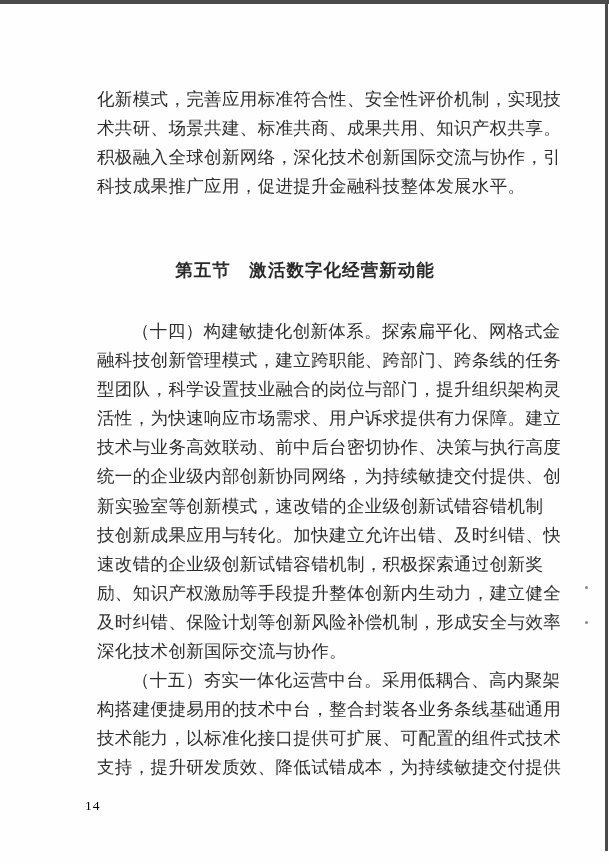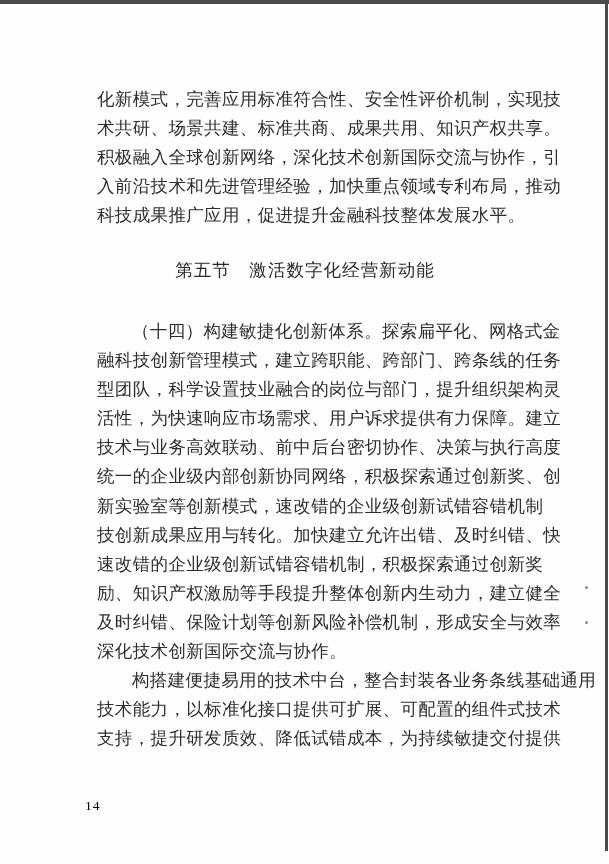--- a/index.html
+++ b/index.html
@@ -48,21 +48,21 @@
   }
   .para1 { top: 85px; }
   .para2 { top: 317px; }
   .para3 { top: 666px; }
   .indent-first .line:first-child { text-indent: 35px; }
 
   .heading {
     position: absolute; left: 0; top: 256px;
     width: 440px; height: 29.1px; line-height: 29.1px;
     margin: 0;
-    font-size: 17.5px; font-weight: 400;
+    font-size: 17.5px; font-weight: 700;
     text-align: center;
     letter-spacing: 0.06em;
     color: #2a2a2a;
   }
 
   .pagenum {
     position: absolute; left: 85px; top: 798px;
     font-size: 13.5px; line-height: 16px;
     letter-spacing: 1px;
     color: #000000;
@@ -75,42 +75,42 @@
   <div class="scan-topbar"></div>
   <div class="scan-rightline"></div>
   <div class="speck speck1"></div>
   <div class="speck speck2"></div>
 
   <div class="content">
     <div class="para para1">
         <div class="line">化新模式，完善应用标准符合性、安全性评价机制，实现技</div>
         <div class="line">术共研、场景共建、标准共商、成果共用、知识产权共享。</div>
         <div class="line">积极融入全球创新网络，深化技术创新国际交流与协作，引</div>
-        <div class="line">入前沿技术和先进管理经验，加快重点领域专利布局，推动</div>
         <div class="line">科技成果推广应用，促进提升金融科技整体发展水平。</div>
       </div>
 
     <h2 class="heading">第五节　激活数字化经营新动能</h2>
 
     <div class="para para2 indent-first">
         <div class="line">（十四）构建敏捷化创新体系。探索扁平化、网格式金</div>
         <div class="line">融科技创新管理模式，建立跨职能、跨部门、跨条线的任务</div>
         <div class="line">型团队，科学设置技业融合的岗位与部门，提升组织架构灵</div>
         <div class="line">活性，为快速响应市场需求、用户诉求提供有力保障。建立</div>
         <div class="line">技术与业务高效联动、前中后台密切协作、决策与执行高度</div>
-        <div class="line">统一的企业级内部创新协同网络，积极探索通过创新奖、创</div>
+        <div class="line">统一的企业级内部创新协同网络，为持续敏捷交付提供、创</div>
         <div class="line">新实验室等创新模式，速改错的企业级创新试错容错机制</div>
         <div class="line">技创新成果应用与转化。加快建立允许出错、及时纠错、快</div>
         <div class="line">速改错的企业级创新试错容错机制，积极探索通过创新奖</div>
         <div class="line">励、知识产权激励等手段提升整体创新内生动力，建立健全</div>
         <div class="line">及时纠错、保险计划等创新风险补偿机制，形成安全与效率</div>
         <div class="line">深化技术创新国际交流与协作。</div>
       </div>
 
     <div class="para para3 indent-first">
+        <div class="line">（十五）夯实一体化运营中台。采用低耦合、高内聚架</div>
         <div class="line">构搭建便捷易用的技术中台，整合封装各业务条线基础通用</div>
         <div class="line">技术能力，以标准化接口提供可扩展、可配置的组件式技术</div>
         <div class="line">支持，提升研发质效、降低试错成本，为持续敏捷交付提供</div>
       </div>
   </div>
 
   <div class="pagenum">14</div>
 </div>
 
 </body></html>

